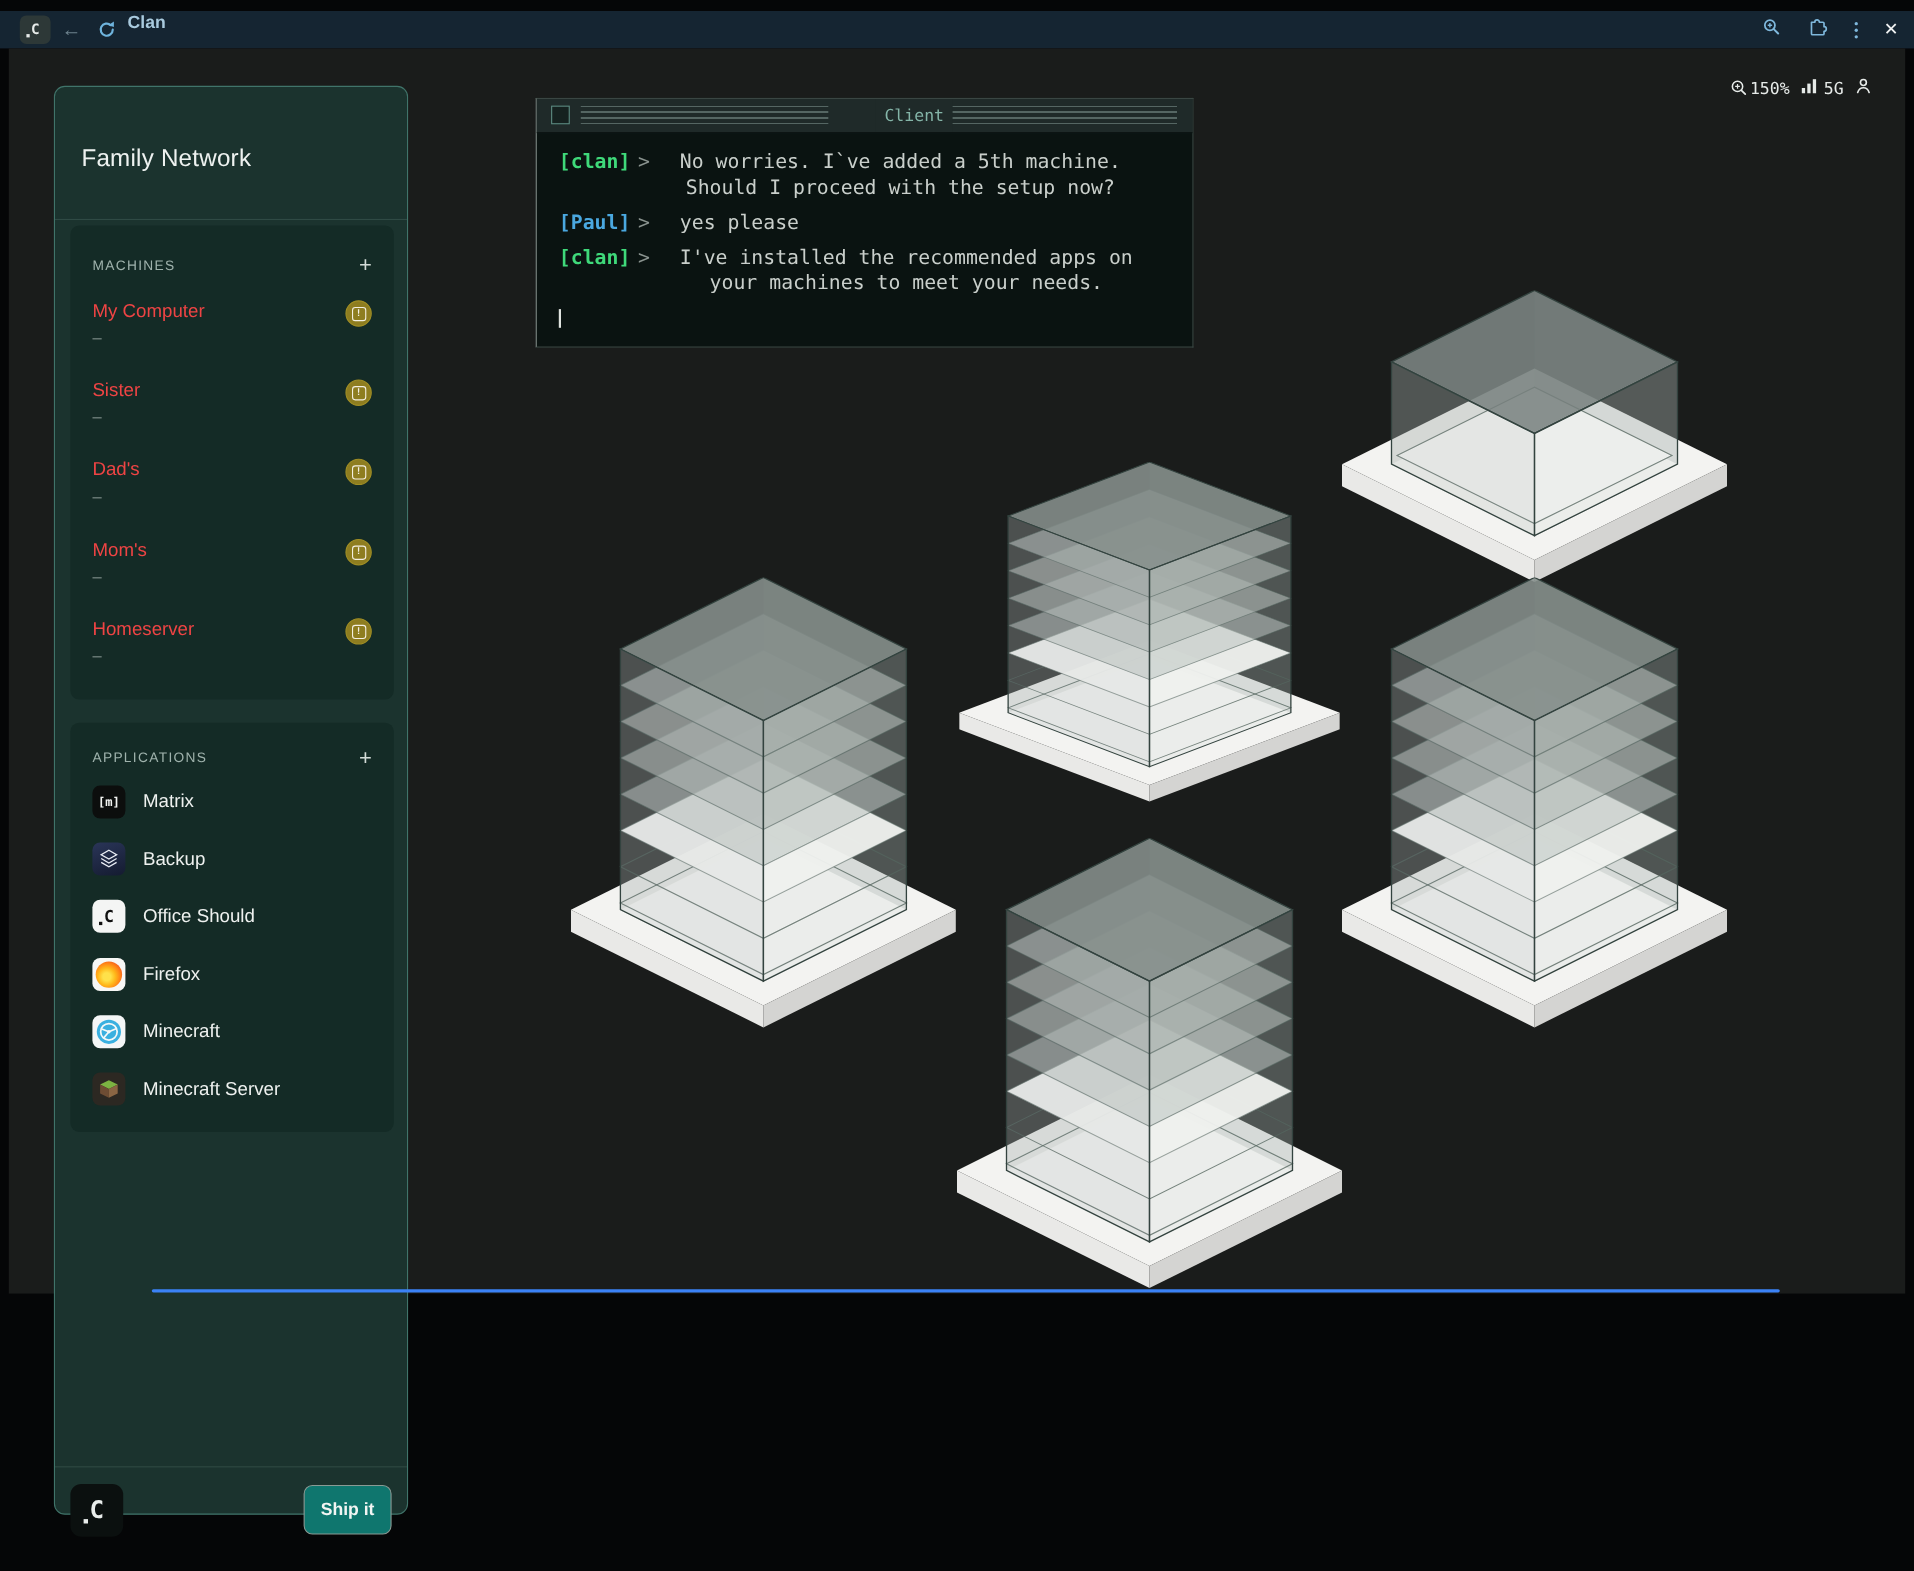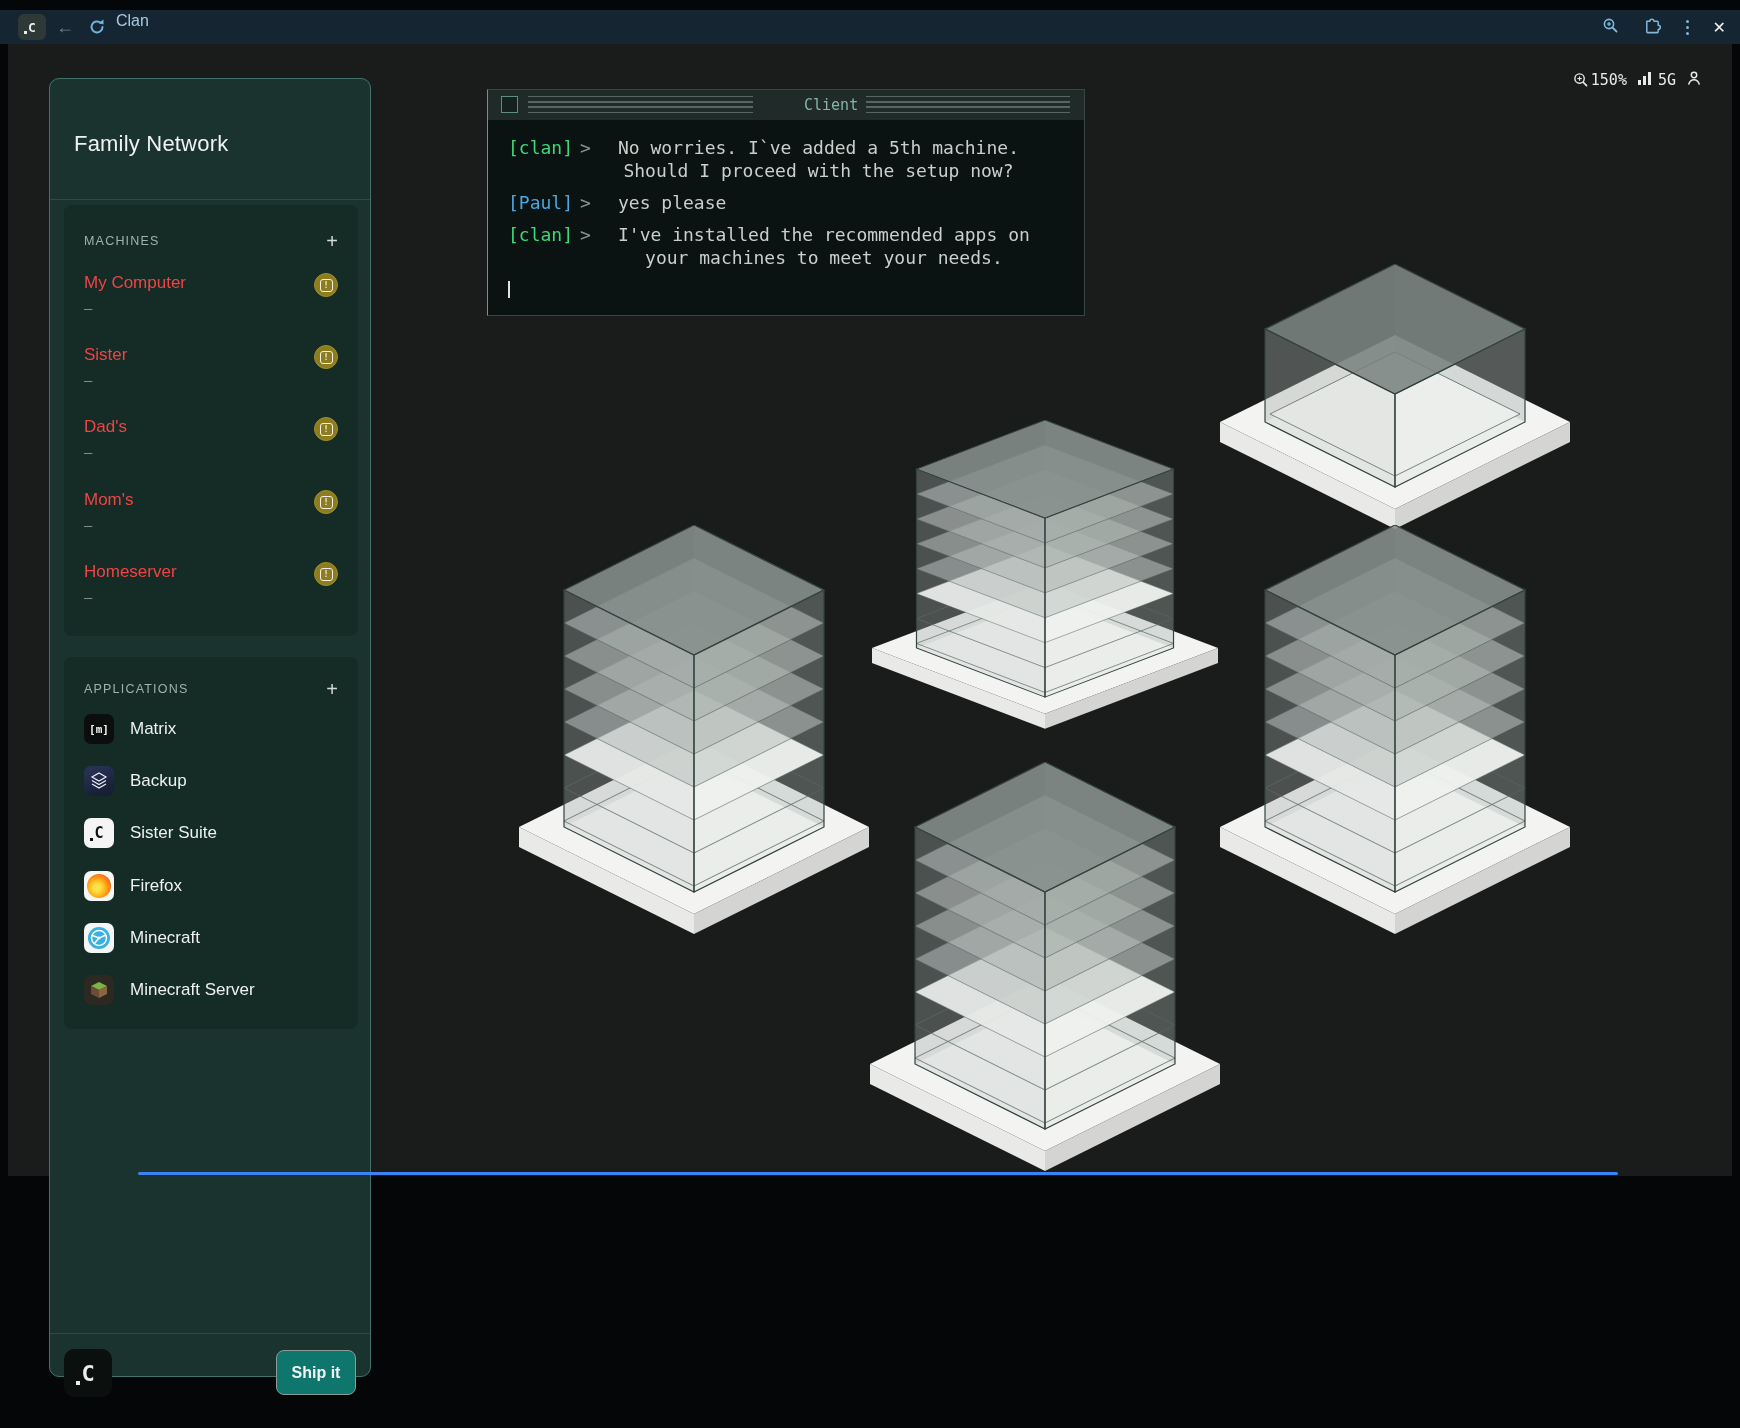--- a/index.html
+++ b/index.html
@@ -5,21 +5,21 @@
   html,body{margin:0;padding:0;background:#050607;width:1740px;height:1428px;overflow:hidden;
     font-family:"Liberation Sans",sans-serif;}
   
   #topbar{position:absolute;left:0;top:10px;width:1740px;height:34px;background:#152532;display:flex;align-items:center;}
   .tb-logo{position:absolute;left:18px;top:4px;width:28px;height:26px;background:#2d3837;border-radius:6px;
     color:#e8ecea;font-family:"DejaVu Sans Mono",monospace;font-weight:bold;font-size:13px;
     display:flex;align-items:center;justify-content:center;}
   .tb-logo .dot{position:absolute;left:6px;bottom:6px;width:3px;height:3px;background:#e8ecea;}
   .tb-back{position:absolute;left:56px;top:0;height:34px;display:flex;align-items:center;color:#6d828d;font-size:18px;}
   .tb-refresh{position:absolute;left:88px;top:8px;}
-  .tb-title{position:absolute;left:116px;top:0;height:22px;display:flex;align-items:center;color:#a9cade;font-size:16px;}
+  .tb-title{position:absolute;left:116px;top:0;height:22px;display:flex;align-items:center;color:#a9cade;font-size:16px;font-weight:bold;}
   .tb-right{position:absolute;right:14px;top:0;height:34px;display:flex;align-items:center;gap:24px;}
   .tb-close{color:#f2f4f4;font-size:16px;}
   .kebab{display:flex;flex-direction:column;gap:3px;}
   .kebab i{width:3px;height:3px;border-radius:50%;background:#7fb8dc;}
   
   #main{position:absolute;left:8px;top:44px;width:1724px;height:1132px;background:#1a1c1b;}
   #focus-line{position:absolute;left:130px;bottom:1px;width:1480px;height:3px;background:#3b82f6;border-radius:2px;}
   
   #status{position:absolute;top:26px;right:30px;display:flex;align-items:center;gap:10px;
     color:#e6eae8;font-family:"DejaVu Sans Mono",monospace;font-size:15px;}
@@ -67,21 +67,21 @@
   .tlines{height:17px;background:repeating-linear-gradient(to bottom,#556663 0 1.5px,transparent 1.5px 5.2px);}
   .tl-left{position:absolute;left:40px;width:225px;top:6px;}
   .tl-right{position:absolute;left:347px;right:14px;top:6px;}
   #term-title{position:absolute;left:272px;top:0;height:30px;display:flex;align-items:center;
     color:#84b5a8;font-family:"DejaVu Sans Mono",monospace;font-size:15px;background:#1f2a29;padding:0 8px;margin-left:36px;}
   #term-body{position:absolute;left:0;top:30px;right:0;bottom:0;overflow:hidden;
     font-family:"DejaVu Sans Mono",monospace;font-size:18px;line-height:23px;}
   .clip-row{height:7px;overflow:hidden;}
   .clip-row .blk{margin-left:20px;width:62px;height:5px;background:#1d4660;}
   .msg{display:flex;margin:9px 0 0 20px;}
-  .sender{width:72px;flex:none;}
+  .sender{width:72px;flex:none;font-weight:bold;}
   .sender.green{color:#3fd97a;}
   .sender.blue{color:#4aa8e0;}
   .prompt{width:38px;flex:none;color:#8a938f;}
   .mlines{color:#c9cfcb;text-align:center;}
   #cursor{margin:12px 0 0 20px;width:2px;height:17px;background:#dfe3df;}
   
   .stack{position:absolute;}
 </style>
 </head>
 <body>
@@ -262,21 +262,21 @@
             <polyline points="3,13 10,17 17,13" fill="none" stroke="#e8ecf4" stroke-width="1.2"></polyline>
           </svg>
         </span>
         <span class="app-label">Backup</span>
       </div>
       <div class="app-item" style="top:158px">
         <span class="tile tile-office">
           <span>C</span>
             <span class="dot"></span>
         </span>
-        <span class="app-label">Sister Suite</span>
+        <span class="app-label">Office Should</span>
       </div>
       <div class="app-item" style="top:211px">
         <span class="tile tile-firefox">
             <span class="ff-globe"></span>
           </span>
         <span class="app-label">Firefox</span>
       </div>
       <div class="app-item" style="top:263px">
         <span class="tile tile-sync">
           <svg width="24" height="24" viewBox="0 0 24 24">

